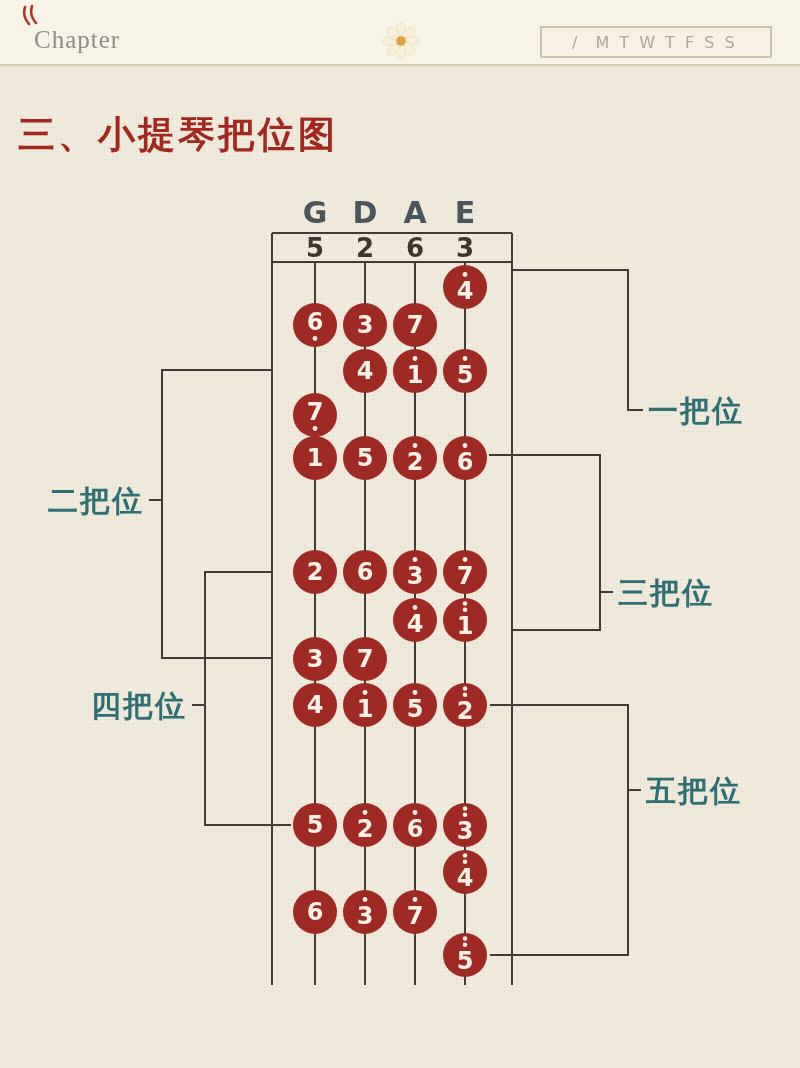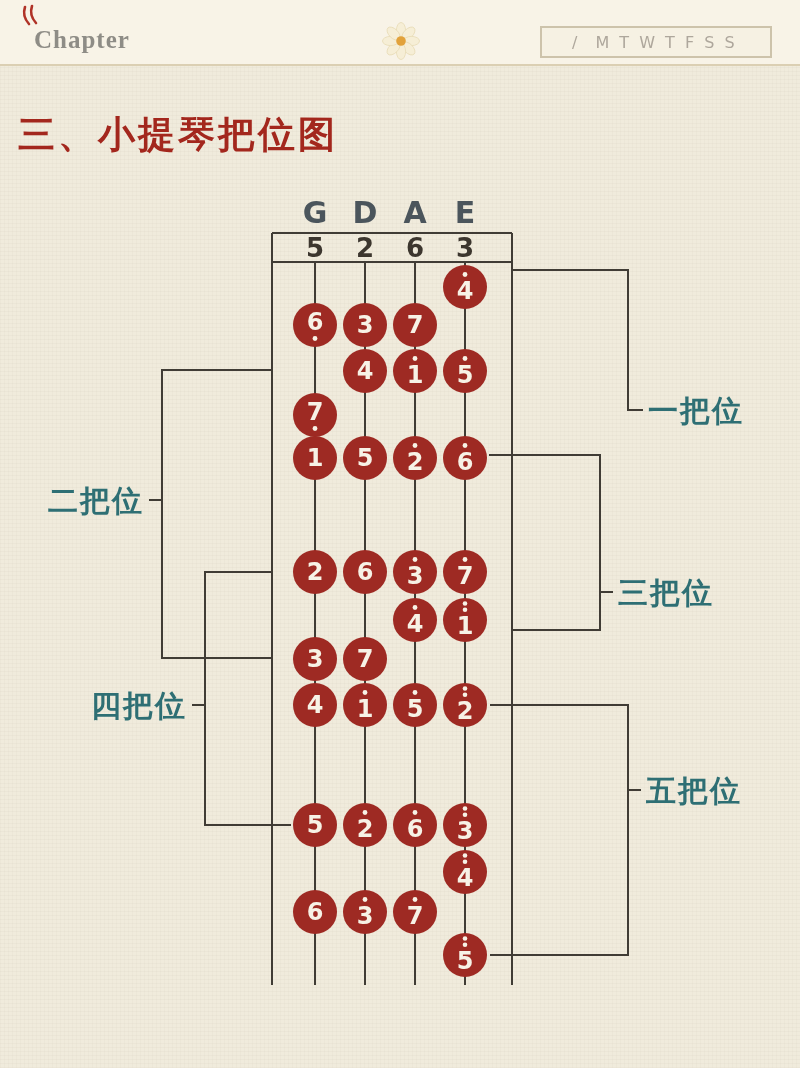--- a/index.html
+++ b/index.html
@@ -6,21 +6,21 @@
   .page{position:relative;width:800px;height:1068px;background:#f0ebdc;
         font-family:"DejaVu Sans",sans-serif;overflow:hidden;}
   .page::before{content:"";position:absolute;inset:0;pointer-events:none;
     background:
       repeating-linear-gradient(0deg, rgba(125,112,88,0.04) 0 1px, rgba(0,0,0,0) 1px 4px),
       repeating-linear-gradient(90deg, rgba(125,112,88,0.03) 0 1px, rgba(0,0,0,0) 1px 4px);}
   .banner{position:absolute;top:0;left:0;right:0;height:64px;background:#f8f3e7;
           border-bottom:2px solid #dbcfb3;}
   .tassel{position:absolute;left:18px;top:4px;}
   .chapter{position:absolute;left:34px;top:26px;font-family:"Liberation Serif",serif;
-           font-size:25px;color:#8e8c86;letter-spacing:1px;font-weight:bold;}
+           font-size:25px;color:#8e8c86;letter-spacing:1px;}
   .flower{position:absolute;left:381px;top:21px;}
   .datebox{position:absolute;left:540px;top:26px;width:232px;height:32px;box-sizing:border-box;
            border:2px solid #cdc3ab;background:#f6f1e3;display:flex;align-items:center;
            color:#aea79c;font-size:16px;}
   .datebox .slash{margin-left:30px;}
   .datebox .days{margin-left:18px;letter-spacing:2.5px;white-space:nowrap;}
   .title{position:absolute;left:18px;top:110px;margin:0;font-size:37px;font-weight:700;
          color:#a3271d;letter-spacing:3px;font-family:Liberation Serif, serif;}
   #diagram{position:absolute;left:0;top:0;}
 </style>

